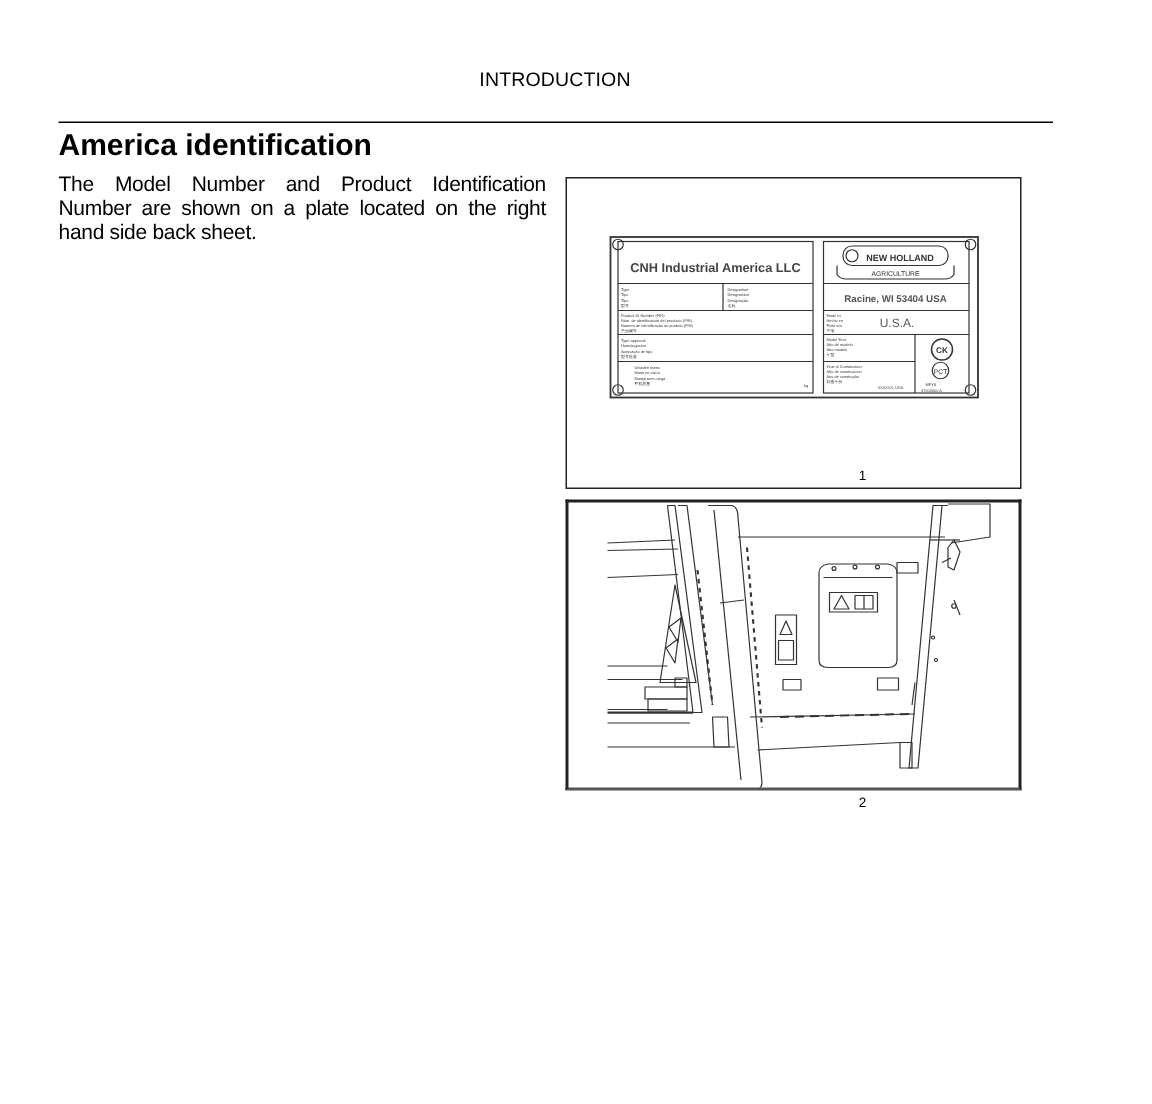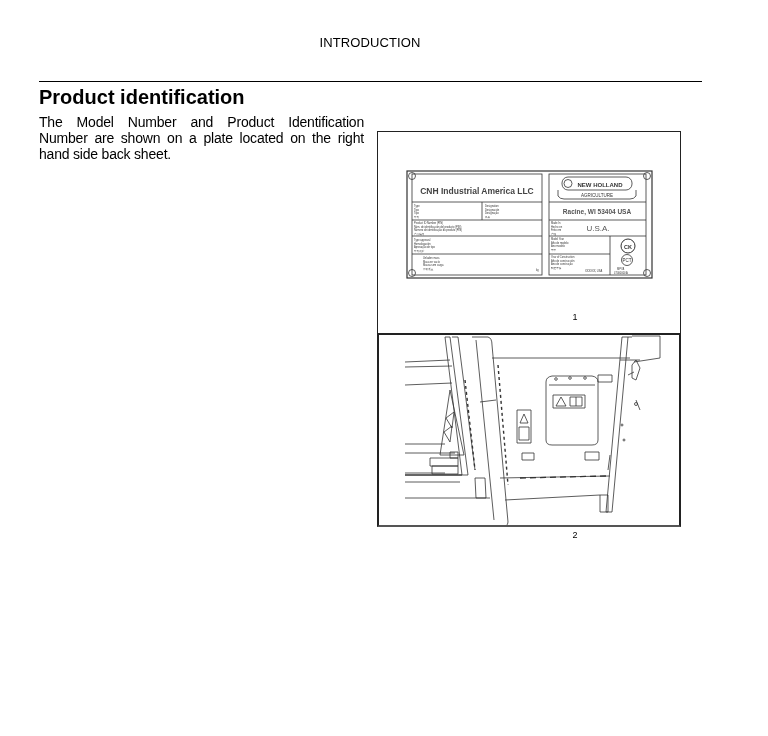--- a/index.html
+++ b/index.html
@@ -1,38 +1,38 @@
 <!DOCTYPE html>
 <html><head>
 <meta charset="utf-8">
 <style>
   html, body { margin: 0; padding: 0; background: #ffffff; }
   body { width: 768px; height: 736px; position: relative; overflow: hidden;
          font-family: "Liberation Sans", sans-serif; color: #000; }
-  .running-head { position: absolute; top: 35px; left: 0; width: 740px; text-align: center;
+  .running-head { position: absolute; top: 45px; left: 0; width: 740px; text-align: center;
          font-size: 13px; letter-spacing: 0.1px; }
   .rule { position: absolute; left: 39px; top: 81px; width: 663px; height: 0;
           border-top: 1.5px solid #000; }
   .section-title { position: absolute; left: 39px; top: 86px; font-size: 20px; font-weight: bold; margin: 0; }
   .body-text { position: absolute; left: 39px; top: 114px; width: 325px; font-size: 14px;
          line-height: 16px; text-align: justify; margin: 0; letter-spacing: -0.2px; }
   .figure { position: absolute; border: 1.5px solid #222; background: #fff; box-sizing: border-box; }
-  .fig1 { left: 377px; top: 131px; width: 304px; height: 208px; }
+  .fig1 { left: 377px; top: 118px; width: 304px; height: 208px; }
   .fig2 { left: 377px; top: 333px; width: 304px; height: 194px; border: 2px solid #222; border-bottom-color: #555; }
   .caption { position: absolute; font-size: 9px; width: 20px; text-align: center; }
   .cap1 { left: 565px; top: 312px; }
   .cap2 { left: 565px; top: 530px; }
   svg text { font-family: "Liberation Sans", sans-serif; }
 </style>
 </head>
 <body>
 
 <div class="running-head">INTRODUCTION</div>
 <div class="rule"></div>
-<h1 class="section-title">Product identification</h1>
+<h1 class="section-title">America identification</h1>
 <p class="body-text">The Model Number and Product Identification Number are shown on a plate located on the right hand side back sheet.</p>
 
 <div class="figure fig1">
   <svg width="301" height="189" viewBox="0 0 301 189">
     <g transform="translate(-378,-118)" stroke="#333" fill="none" stroke-width="0.8">
 
       <rect x="407" y="157" width="245" height="107" stroke-width="1.2"></rect>
 
       <circle cx="412" cy="162" r="3.5"></circle>
         <circle cx="647" cy="162" r="3.5"></circle>

